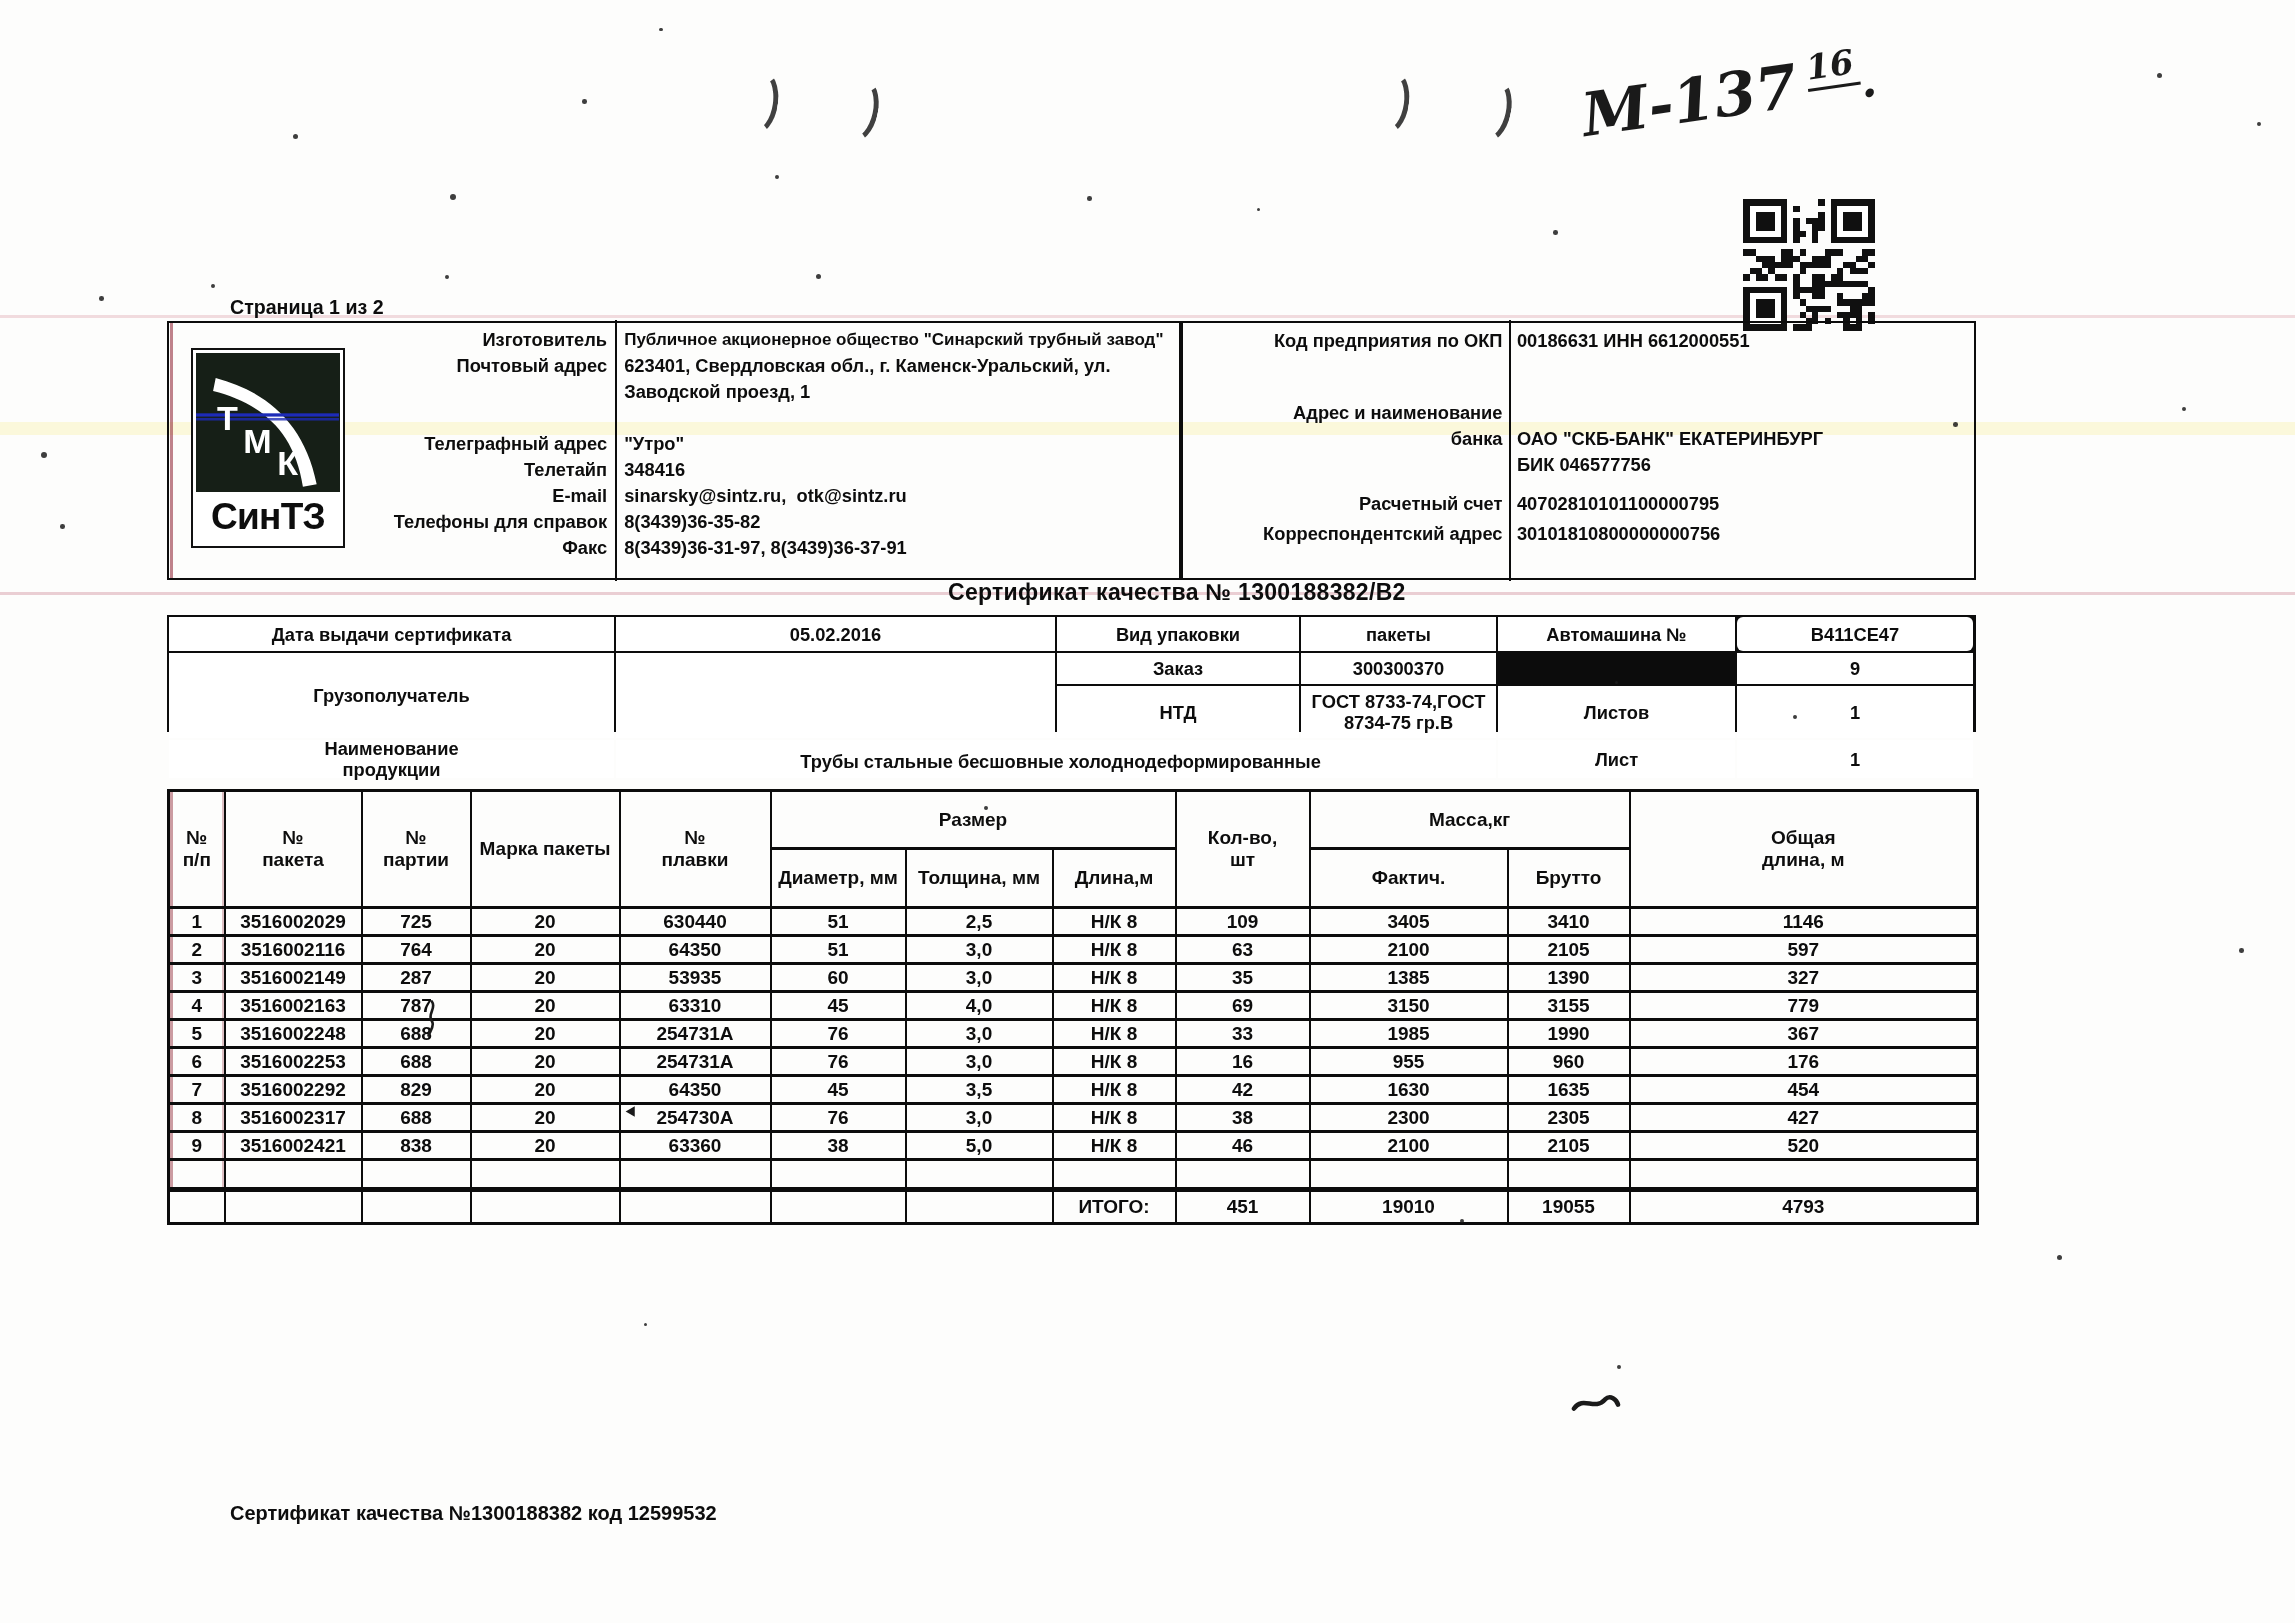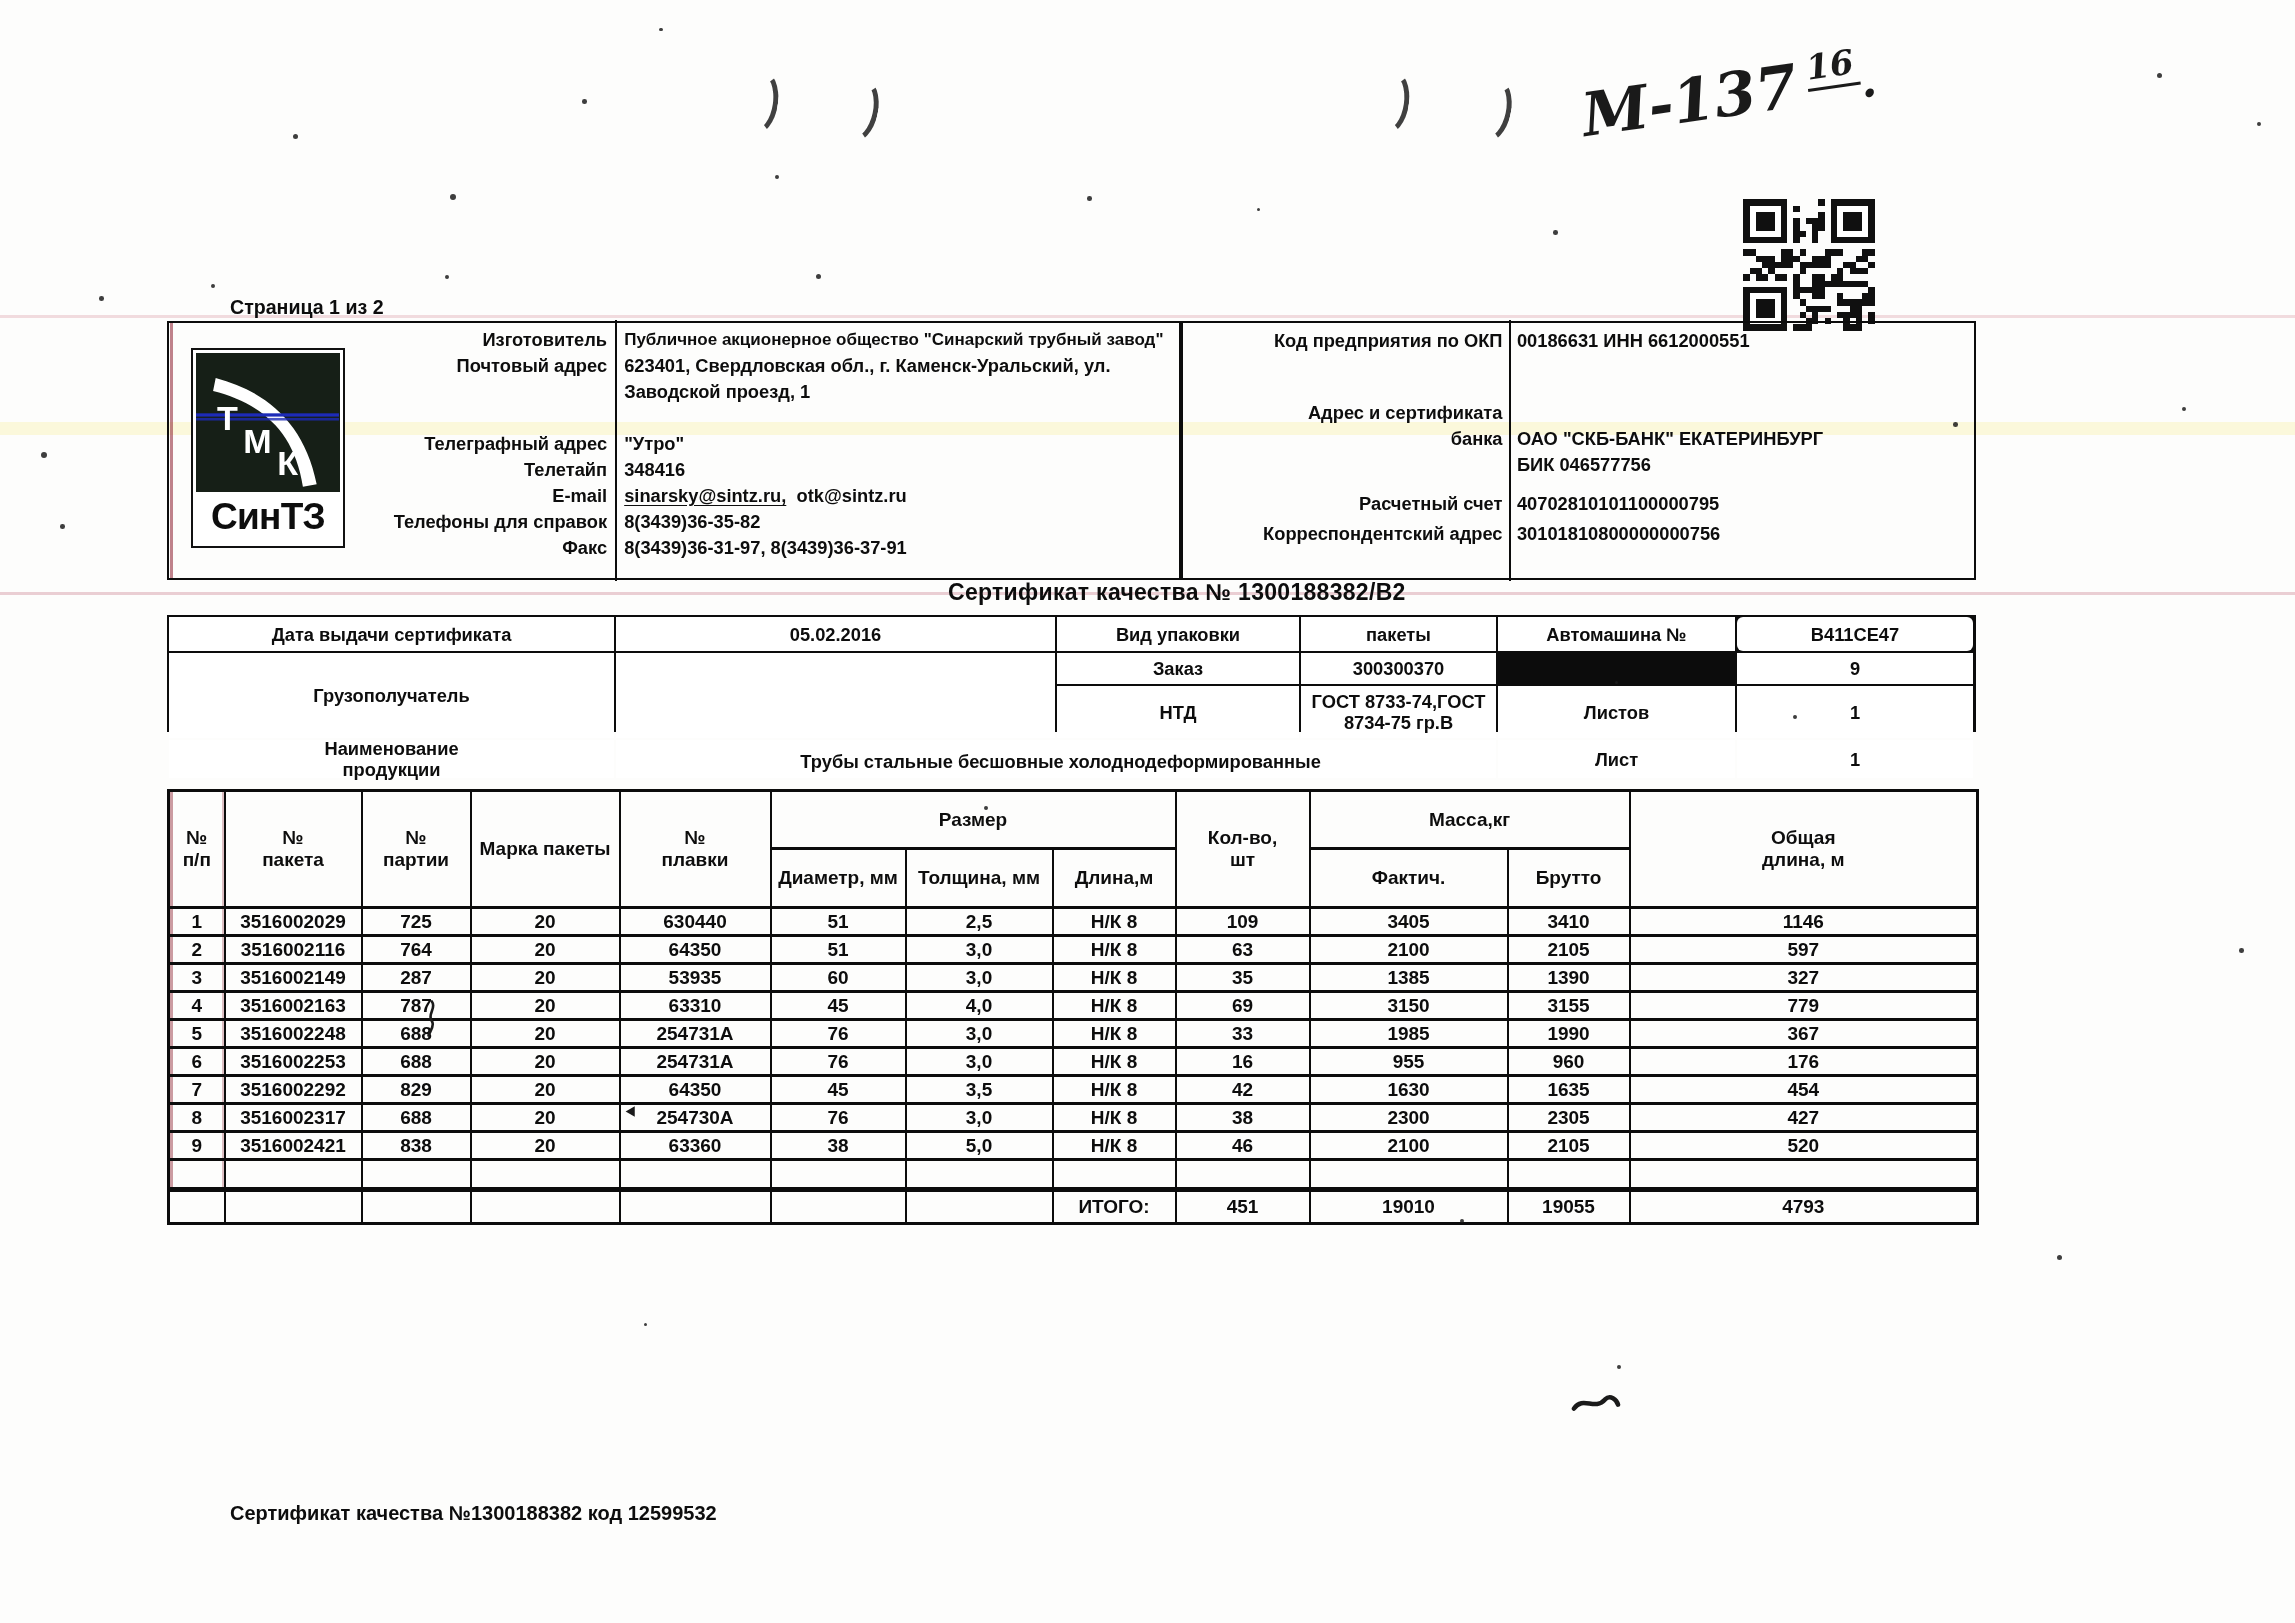--- a/index.html
+++ b/index.html
@@ -30,21 +30,21 @@
 
   
   .mfr{left:167px;top:321px;width:1014px;height:259px;border:2.6px solid #0c0c0c;
        box-sizing:border-box;font-size:18.3px;font-weight:bold;line-height:26px;padding-top:3.9px;}
   .mfr .divider{position:absolute;left:446px;top:-2.6px;bottom:-2.6px;width:2px;background:#0c0c0c;}
   .mrow{display:flex;align-items:flex-start;}
   .mlabel{width:446px;flex:none;text-align:right;padding-right:7.9px;box-sizing:border-box;}
   .mval{padding-left:9.2px;width:543px;}
   .mval-nowrap{white-space:nowrap;font-size:17px;width:auto;}
   .gap-top{margin-top:26px;}
-  .u{text-decoration:underline;text-underline-offset:3.3px;text-align:right;}
+  .u{text-underline-offset:3.3px;text-align:right;}
 
   
   .logo{left:191px;top:348px;width:154px;height:200px;border:2.6px solid #111;background:#fff;
         box-sizing:border-box;padding:3.3px;}
   .logo-dark{position:relative;width:100%;height:139px;background:#161f17;overflow:hidden;}
   .logo-dark svg{position:absolute;left:0;top:0;}
   .logo-bottom{height:50px;display:flex;align-items:center;justify-content:center;
                font-size:37px;font-weight:bold;letter-spacing:-0.7px;color:#0d0d0d;}
 
   
@@ -302,21 +302,21 @@
   </div>
 
   <div class="abs bank">
     <div class="divider"></div>
     <div class="brow">
       <div class="blabel">Код предприятия по ОКП</div>
       <div class="bval">00186631 ИНН 6612000551</div>
     </div>
     <div class="brow mt70">
       <div class="blabel">
-        <div>Адрес и сертификата</div>
+        <div>Адрес и наименование</div>
         <div>банка</div>
       </div>
       <div class="bval pad1line">
         <div>ОАО "СКБ-БАНК" ЕКАТЕРИНБУРГ</div>
         <div>БИК 046577756</div>
       </div>
     </div>
     <div class="brow mt20">
       <div class="blabel">Расчетный счет</div>
       <div class="bval">40702810101100000795</div>

